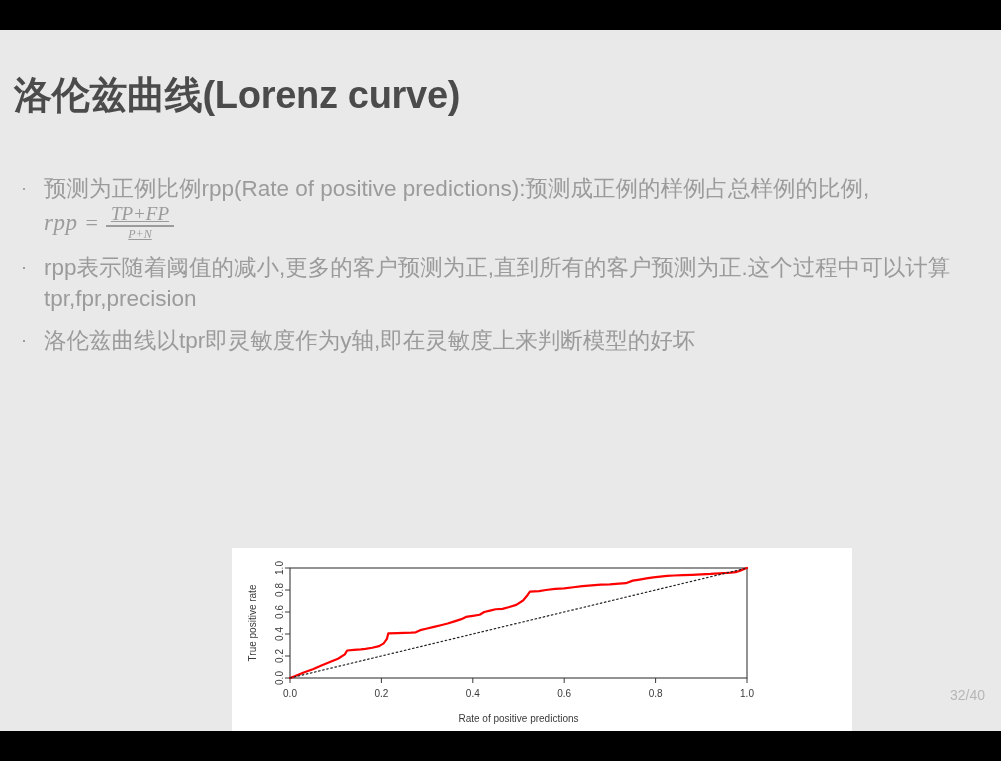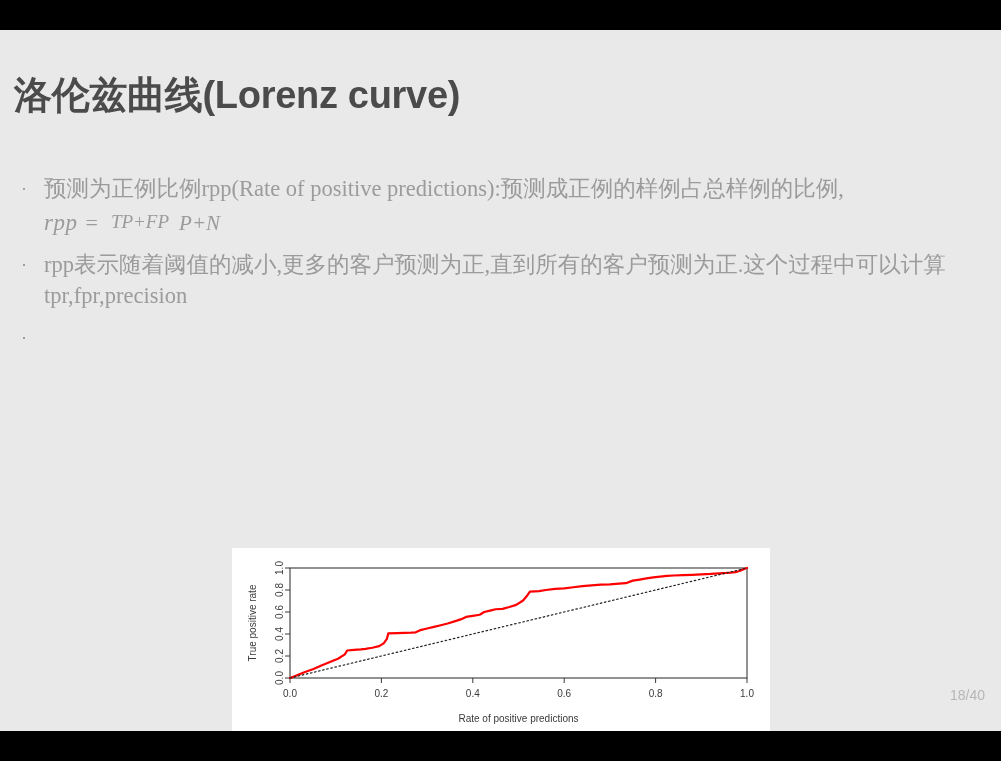--- a/index.html
+++ b/index.html
@@ -56,60 +56,61 @@
     line-height: 31px;
     margin-bottom: 11px;
   }
   .bullet .dot {
     position: absolute;
     left: 7px; top: 0px;
     color: #9b9b9b;
     font-size: 18px;
     line-height: 31px;
   }
-  .bullet .txt { display: inline; font-family: Liberation Serif, serif; }
+  .bullet .txt { display: inline; }
 
   
   .mathwrap {
     display: inline-flex;
     align-items: center;
     vertical-align: -3px;
     font-family: "Liberation Serif", "DejaVu Serif", serif;
     font-style: italic;
     color: #9b9b9b;
     text-align: right;
   }
   .mathwrap .mvar { font-size: 23px; letter-spacing: 0.5px; }
   .mathwrap .meq  { font-size: 22px; margin: 0 8px; font-style: normal;}
   .frac {
     display: inline-flex;
-    flex-direction: row;
+    flex-direction: column;
     align-items: center;
     vertical-align: middle;
     line-height: 1.05;
+    text-decoration: underline;
   }
   .frac .num {
     font-size: 19px;
     padding: 0 5px 1px 5px;
   }
   .frac .bar {
     width: 100%;
     height: 1.6px;
     background: #9b9b9b;
   }
   .frac .den {
-    font-size: 21px;
+    font-size: 12px;
     padding: 1px 5px 0 5px;
   }
 
   
   .chart-panel {
     position: absolute;
     left: 232px; top: 518px;
-    width: 538px; height: 190px;
+    width: 620px; height: 190px;
     background: #ffffff;
   }
   .chart-svg { display: block; }
 
   .pagenum {
     position: absolute;
     right: 16px; top: 657px;
     font-size: 14px;
     color: #b6b6b6;
   }
@@ -148,20 +149,21 @@
         <span class="dot">·</span>
         <span class="txt">rpp表示随着阈值的减小,更多的客户预测为正,直到所有的客户预测为正.这个过程中可以计算tpr,fpr,precision</span>
       </div>
 
       <div class="bullet">
         <span class="dot">·</span>
       </div>
 
       <div class="bullet">
         <span class="dot">·</span>
+        <span class="txt">洛伦兹曲线以tpr即灵敏度作为y轴,即在灵敏度上来判断模型的好坏</span>
       </div>
 
     </div>
 
     <div class="chart-panel">
       <svg class="chart-svg" id="lorenz-chart" width="538" height="190" viewBox="0 0 538 190">
           <rect x="58" y="20" width="457" height="110" fill="none" stroke="#3a3a3a" stroke-width="1.1"></rect>
           <line x1="58" y1="130" x2="58" y2="135" stroke="#3a3a3a" stroke-width="1"></line>
           <text x="58" y="149" text-anchor="middle" font-size="10" fill="#3a3a3a" font-family="&quot;Liberation Sans&quot;, sans-serif">0.0</text>
           <line x1="149.4" y1="130" x2="149.4" y2="135" stroke="#3a3a3a" stroke-width="1"></line>
@@ -186,18 +188,18 @@
           <text x="47" y="42" text-anchor="middle" dominant-baseline="central" font-size="10" fill="#3a3a3a" font-family="&quot;Liberation Sans&quot;, sans-serif" transform="rotate(-90 47 42)">0.8</text>
           <line x1="58" y1="20" x2="53" y2="20" stroke="#3a3a3a" stroke-width="1"></line>
           <text x="47" y="20" text-anchor="middle" dominant-baseline="central" font-size="10" fill="#3a3a3a" font-family="&quot;Liberation Sans&quot;, sans-serif" transform="rotate(-90 47 20)">1.0</text>
           <text x="286.5" y="174" text-anchor="middle" font-size="10" fill="#3a3a3a" font-family="&quot;Liberation Sans&quot;, sans-serif">Rate of positive predictions</text>
           <text x="24" y="75" text-anchor="middle" font-size="10" fill="#3a3a3a" font-family="&quot;Liberation Sans&quot;, sans-serif" transform="rotate(-90 24 75)">True positive rate</text>
           <path d="M58.00 130.00 L62.57 128.35 L71.71 124.50 L80.85 121.20 L89.99 117.35 L99.13 113.50 L105.98 110.75 L112.84 106.35 L115.13 102.50 L121.98 101.95 L128.83 101.40 L133.41 100.85 L140.26 99.75 L147.12 98.10 L151.69 95.35 L154.88 90.95 L156.25 85.45 L165.39 85.12 L172.25 84.90 L179.11 84.68 L183.68 84.35 L188.24 82.15 L195.10 80.50 L201.96 78.85 L208.81 77.20 L215.66 75.55 L222.52 73.35 L229.38 71.15 L233.94 68.95 L240.80 67.85 L247.66 66.75 L252.22 64.00 L259.08 62.35 L263.65 61.25 L270.50 60.92 L277.36 59.05 L284.22 56.85 L291.07 52.45 L295.64 46.95 L297.93 43.65 L307.07 43.10 L313.92 42.00 L323.06 40.90 L332.20 40.35 L341.34 39.25 L350.48 38.15 L359.62 37.38 L368.76 36.72 L377.90 36.28 L387.04 35.62 L393.89 35.18 L400.75 32.65 L407.61 31.55 L414.46 30.45 L421.31 29.35 L428.17 28.58 L435.02 27.92 L441.88 27.48 L451.02 27.15 L460.16 26.82 L469.30 26.38 L478.44 25.94 L487.58 25.28 L494.44 24.95 L499.00 24.62 L503.57 24.18 L508.14 22.75 L510.43 21.65 L515.00 20.00" fill="none" stroke="#ff0000" stroke-width="2.2" stroke-linejoin="round" stroke-linecap="round"></path>
           <path d="M58.00 130.00 L515.00 20.00" fill="none" stroke="#222222" stroke-width="1.2" stroke-linejoin="round" stroke-linecap="round" stroke-dasharray="1.6 2.6"></path>
         </svg>
     </div>
 
-    <div class="pagenum">18/40</div>
+    <div class="pagenum">32/40</div>
 
   </div>
 
   <div class="bottombar"></div>
 </div>
 
 </body></html>

